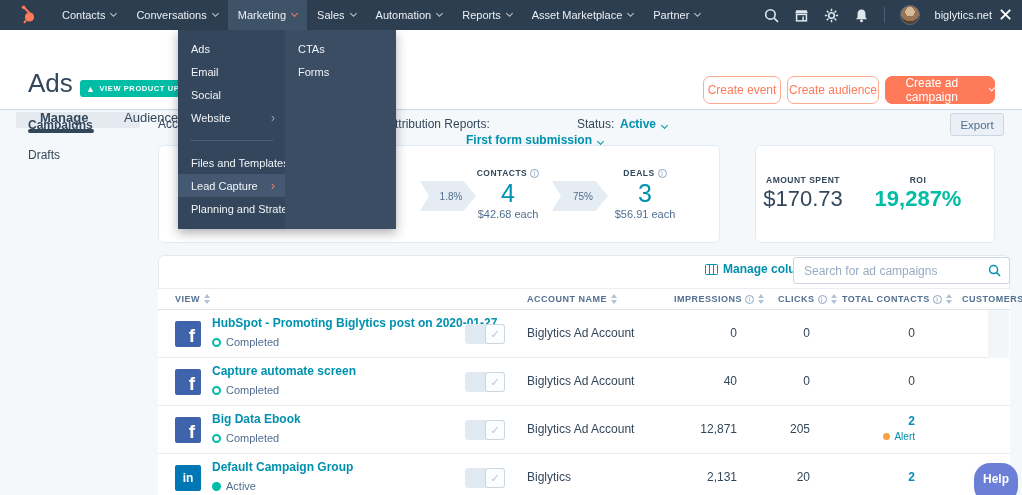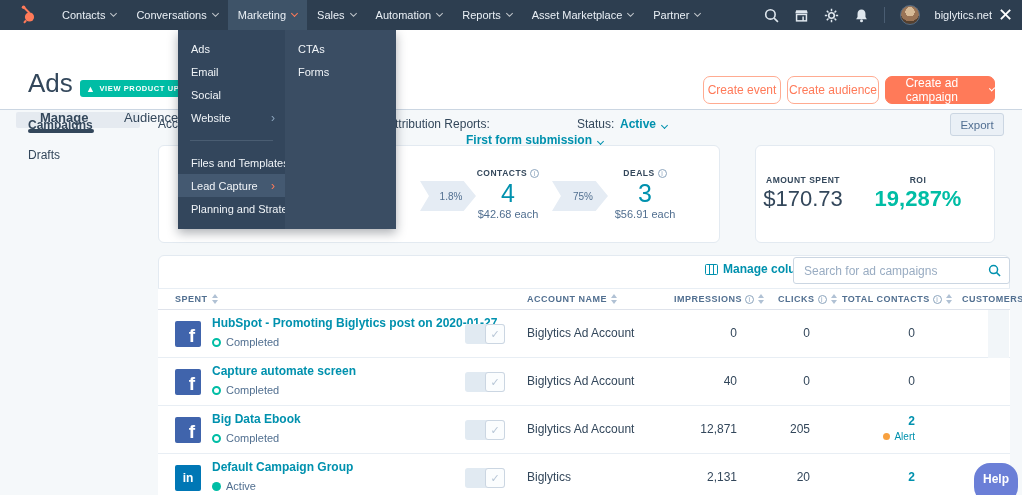--- a/index.html
+++ b/index.html
@@ -331,21 +331,21 @@
   <span class="s-icon">
     <svg width="13" height="13" viewBox="0 0 14 14">
         <circle cx="6" cy="6" r="4.3" fill="none" stroke="#0091ae" stroke-width="1.6"></circle>
         <line x1="9.3" y1="9.3" x2="13" y2="13" stroke="#0091ae" stroke-width="1.6"></line>
       </svg>
   </span>
 </div>
 
 <div class="thead">
   <div class="th th-name">
-      <span>SPENT</span>
+      <span>VIEW</span>
       <span class="sort">
         <i class="up"></i>
         <i class="dn"></i>
       </span>
     </div>
   <div class="th th-account">
       <span>ACCOUNT NAME</span>
       <span class="sort">
         <i class="up"></i>
         <i class="dn"></i>

